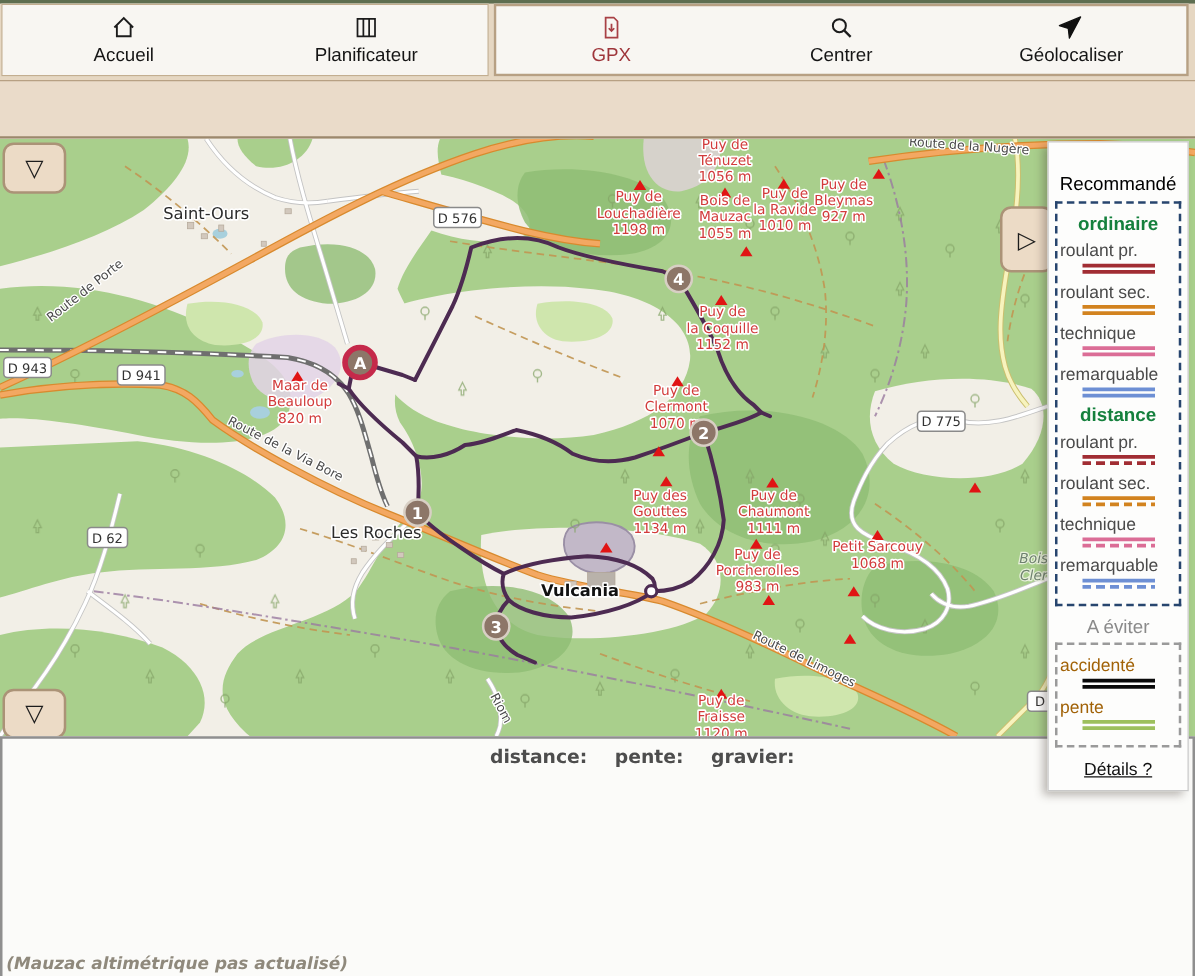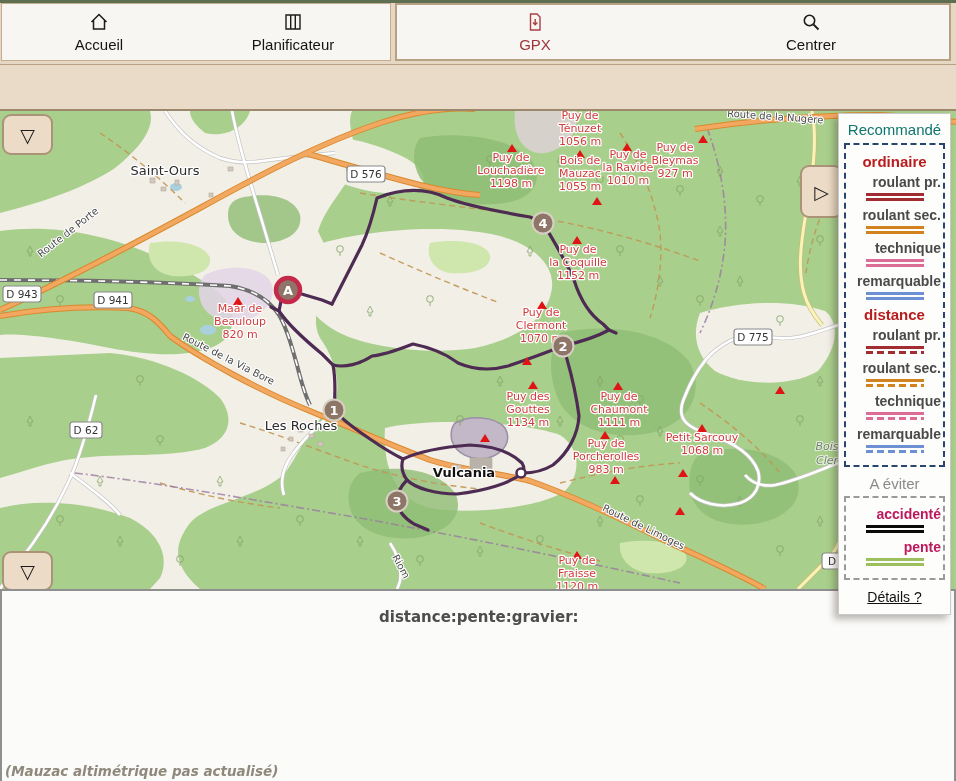--- a/index.html
+++ b/index.html
@@ -32,41 +32,41 @@
   .pk{font-size:11px;fill:#d23b3b;text-anchor:middle;paint-order:stroke;stroke:#ffffff;stroke-width:2.6px;stroke-linejoin:round;}
   .town{font-size:13px;fill:#2b2b2b;text-anchor:middle;paint-order:stroke;stroke:#fff;stroke-width:2.6px;stroke-linejoin:round;}
   .town.bold{font-weight:bold;fill:#111;}
   .roadname{font-size:10px;fill:#4a4a4a;text-anchor:middle;paint-order:stroke;stroke:#fff;stroke-width:2.2px;stroke-linejoin:round;}
   .shield-t{font-size:10.5px;fill:#333;text-anchor:middle;}
   .forest-t{font-size:11px;font-style:italic;fill:#6f836f;text-anchor:middle;paint-order:stroke;stroke:#e8f0dc;stroke-width:2px;}
   .wpt{font-size:13px;font-weight:bold;fill:#fff;text-anchor:middle;font-family:"DejaVu Sans",sans-serif;}
 
   
   .legend{position:absolute;top:110px;left:838px;width:113px;background:#fdfdfc;border:1px solid #c9c9c9;box-shadow:-4px 4px 7px rgba(60,50,40,.35);z-index:30;box-sizing:border-box;padding-bottom:4px;}
-  .lg-title{color:#0f766e;font-size:15px;text-align:center;margin:7px 0 5px;}
+  .lg-title{color:#000000;font-size:15px;text-align:center;margin:25px 0 5px;}
   .lg-box{border:2px dashed #27456e;margin:0 5px;padding:4px 2px 6px;}
   .lg-box.avoid{border-color:#9a9a9a;margin-top:4px;}
-  .lg-head{font-size:15px;font-weight:bold;color:#b91c1c;text-align:center;margin:4px 0 2px;}
+  .lg-head{font-size:15px;font-weight:bold;color:#15803d;text-align:center;margin:4px 0 2px;}
   .lg-row{margin:4px 0 6px;}
-  .lg-lab{font-size:14px;color:#4a4a4a;text-align:right;line-height:16px;font-weight:bold;}
-  .lg-lab.dark{color:#be185d;}
+  .lg-lab{font-size:14px;color:#4a4a4a;text-align:left;line-height:16px;}
+  .lg-lab.dark{color:#a16207;}
   .bars{width:58px;margin:3px auto 0;}
   .bar{height:3px;margin-bottom:2px;}
   .c-red{background:#a12d33;} .c-org{background:#d2831f;} .c-pnk{background:#db6d96;} .c-blu{background:#6d8fd4;}
   .c-blk{background:#0a0a0a;} .c-grn{background:#9dc05e;}
   .d-red{background:repeating-linear-gradient(90deg,#a12d33 0 7px,transparent 7px 11px);}
   .d-org{background:repeating-linear-gradient(90deg,#d2831f 0 7px,transparent 7px 11px);}
   .d-pnk{background:repeating-linear-gradient(90deg,#db6d96 0 7px,transparent 7px 11px);}
   .d-blu{background:repeating-linear-gradient(90deg,#6d8fd4 0 7px,transparent 7px 11px);}
   .lg-avoid-title{font-size:15px;color:#8a8a8a;text-align:center;margin:8px 0 3px;}
   .lg-details{display:block;text-align:center;font-size:14px;color:#111;text-decoration:underline;margin:9px 0 5px;cursor:pointer;}
 
   
   .profile{position:absolute;top:586px;left:0;width:956px;height:195px;background:#fbfbf9;border:2px solid #8f8f8f;box-sizing:border-box;z-index:5;}
-  .prof-labels{position:absolute;left:377px;top:5px;display:flex;margin-top:12px;}
+  .prof-labels{position:absolute;left:390px;top:5px;display:flex;gap:22px;}
   .prof-labels span{font-size:15px;font-weight:bold;color:#4d4d4d;font-family:"DejaVu Sans",sans-serif;}
   .prof-note{position:absolute;left:3px;bottom:3px;font-size:13.5px;font-style:italic;font-weight:bold;color:#8f897c;font-family:"DejaVu Sans",sans-serif;}
 </style>
 </head>
 <body>
 
 <div class="app">
 
   <div class="toolbar">
     <div class="tb-group tb-left">
@@ -90,20 +90,26 @@
             <path d="M11.2 8 V13.4 M9 11.6 L11.2 13.8 L13.4 11.6" fill="none" stroke="#a84045" stroke-width="1.4"></path>
           </svg>
         <span class="lbl">GPX</span>
       </div>
       <div class="tb-btn">
         <svg class="tb-icon" viewBox="0 0 22 22">
             <circle cx="9.5" cy="9.5" r="5.2" fill="none" stroke="#1c1c1c" stroke-width="1.6"></circle>
             <path d="M13.5 13.5 L18.5 18.5" stroke="#1c1c1c" stroke-width="1.8"></path>
           </svg>
         <span class="lbl">Centrer</span>
+      </div>
+      <div class="tb-btn">
+        <svg class="tb-icon" viewBox="0 0 22 22">
+            <path d="M18.5 2.5 L9.5 19.5 L8.6 11.8 L1.5 9.5 Z" fill="#111" stroke="#111" stroke-linejoin="round"></path>
+          </svg>
+        <span class="lbl">Géolocaliser</span>
       </div>
     </div>
   </div>
 
   <div class="subrow"></div>
 
   <div class="map">
     <svg width="956" height="478" viewBox="0 108 956 478">
 
       <rect x="0" y="108" width="956" height="478" fill="#f2efe7"></rect>

